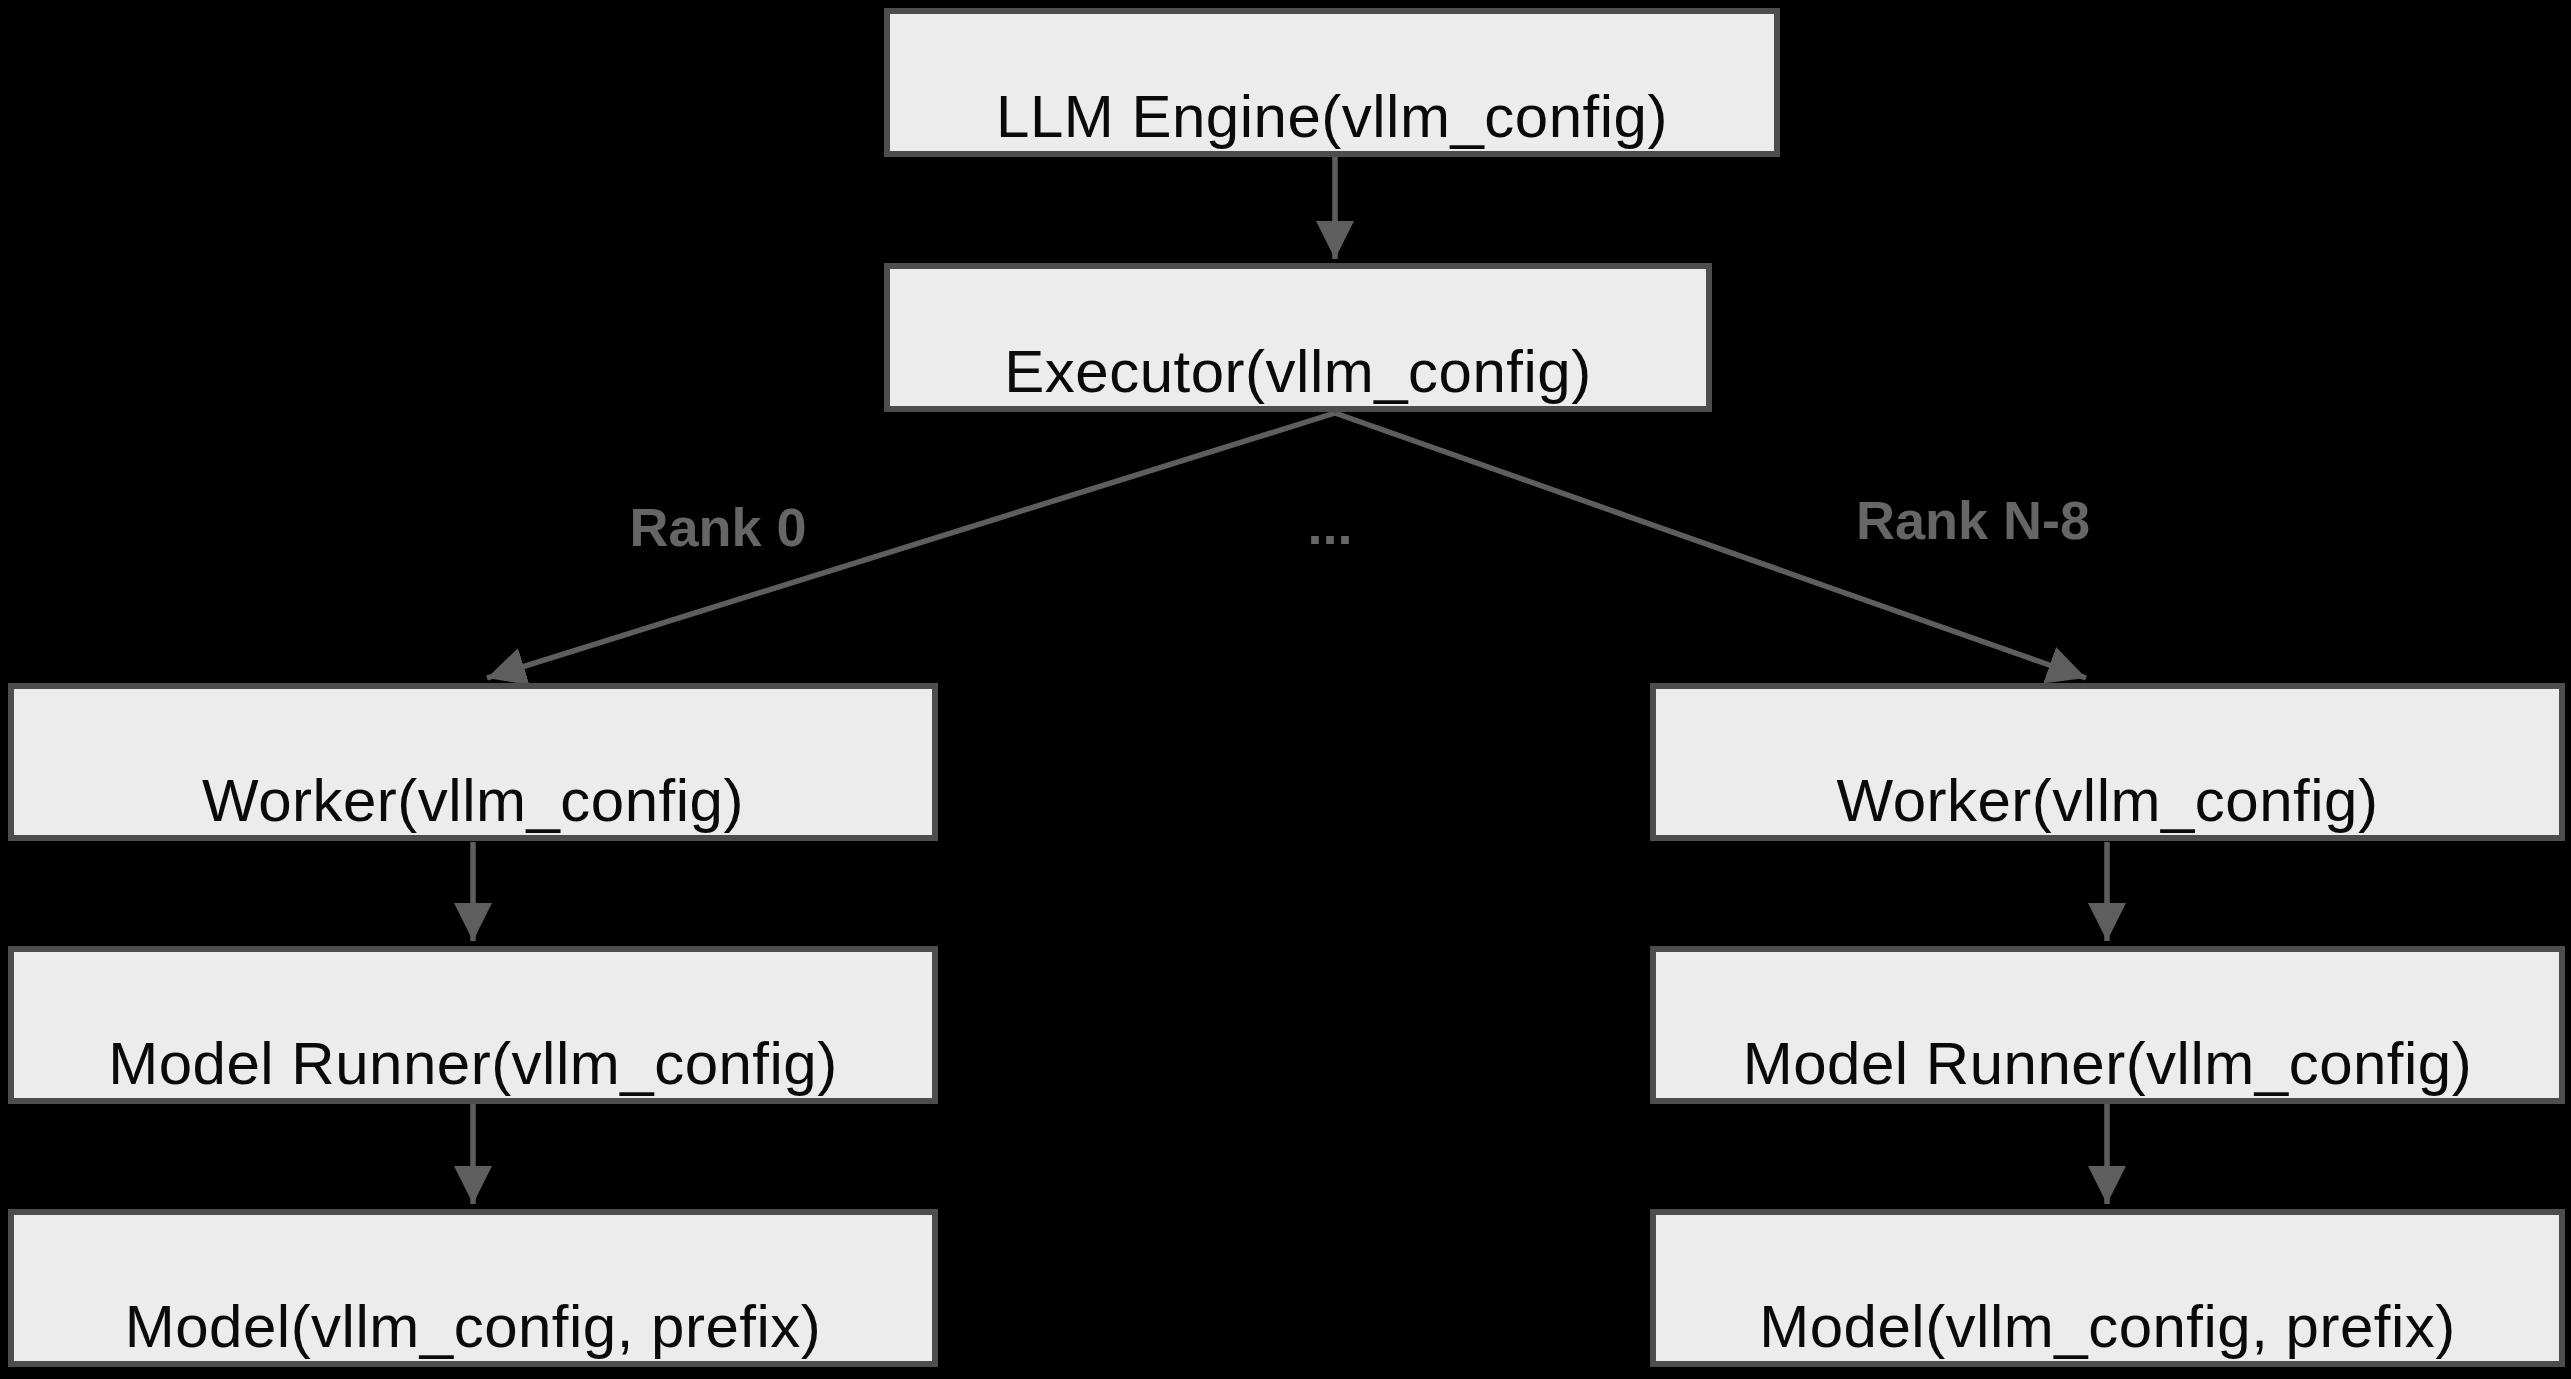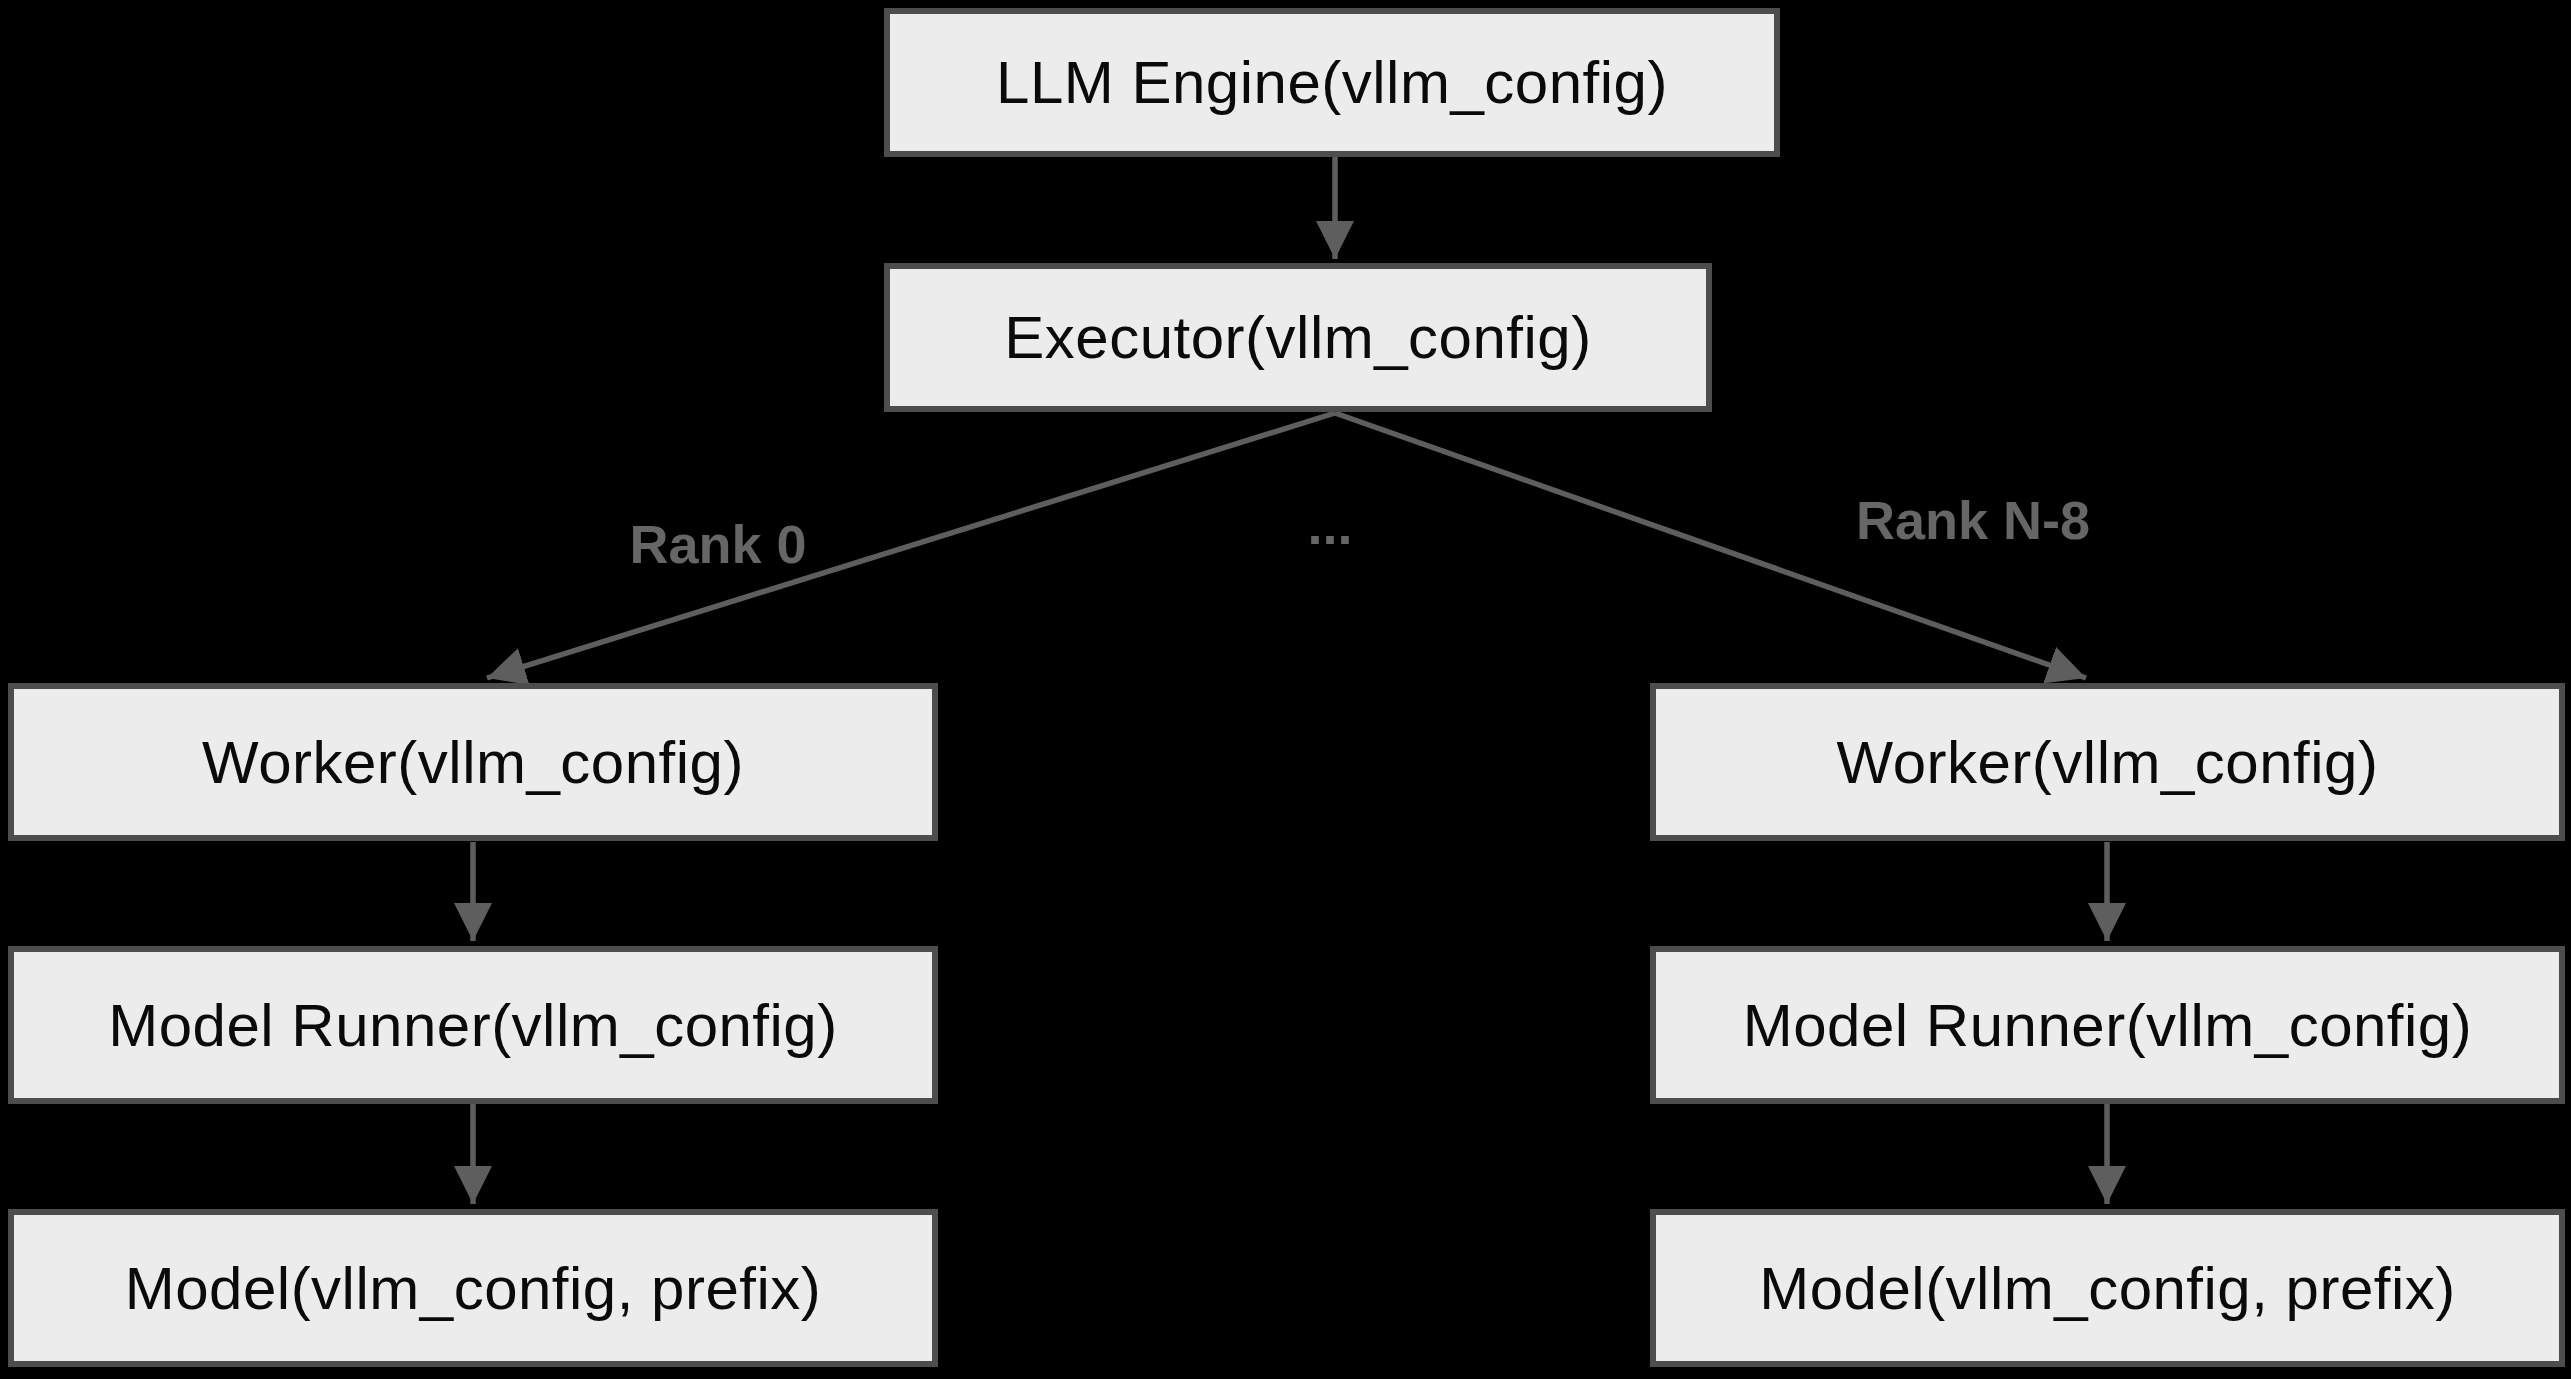--- a/index.html
+++ b/index.html
@@ -19,21 +19,21 @@
     font-family:"Liberation Sans", sans-serif;
   }
   svg.edges{position:absolute;left:0;top:0;width:2571px;height:1379px;}
   .edges line{stroke:var(--edge);stroke-width:5.5px;}
   #arrowhead path{fill:var(--edge);}
   .node{
     position:absolute;
     background:var(--node_fill);
     border:6px solid var(--node_border);
     box-sizing:border-box;
-    display:flex;align-items:center;justify-content:center;
+    display:flex;align-items:flex-end;justify-content:center;
   }
   .node-label{
     font-size:60px;
     font-weight:500;
     color:var(--node_text);
     letter-spacing:0.5px;
     white-space:nowrap;
   }
   .edge-label{
     position:absolute;
@@ -67,21 +67,21 @@
   </svg>
 
   <div class="node" style="left:884px;top:8px;width:896px;height:149px">
     <span class="node-label">LLM Engine(vllm_config)</span>
   </div>
 
   <div class="node" style="left:884px;top:263px;width:828px;height:149px">
     <span class="node-label">Executor(vllm_config)</span>
   </div>
 
-  <div class="edge-label" style="left:718px;top:513px">Rank 0</div>
+  <div class="edge-label" style="left:718px;top:496px">Rank 0</div>
 
   <div class="edge-label dots" style="left:1330px;top:494px">...</div>
 
   <div class="edge-label" style="left:1973px;top:489px">Rank N-8</div>
 
   <div class="node" style="left:8px;top:683px;width:930px;height:158px">
     <span class="node-label">Worker(vllm_config)</span>
   </div>
 
   <div class="node" style="left:8px;top:946px;width:930px;height:158px">

